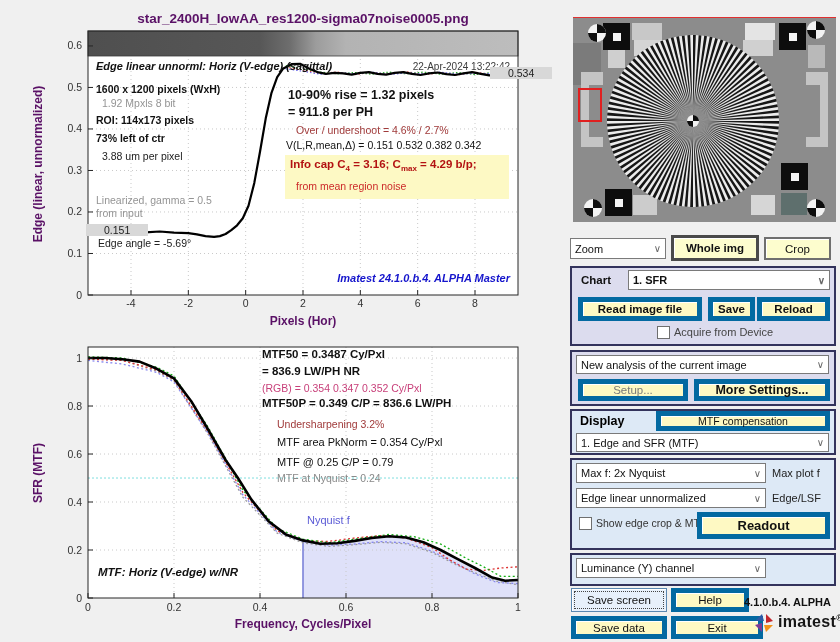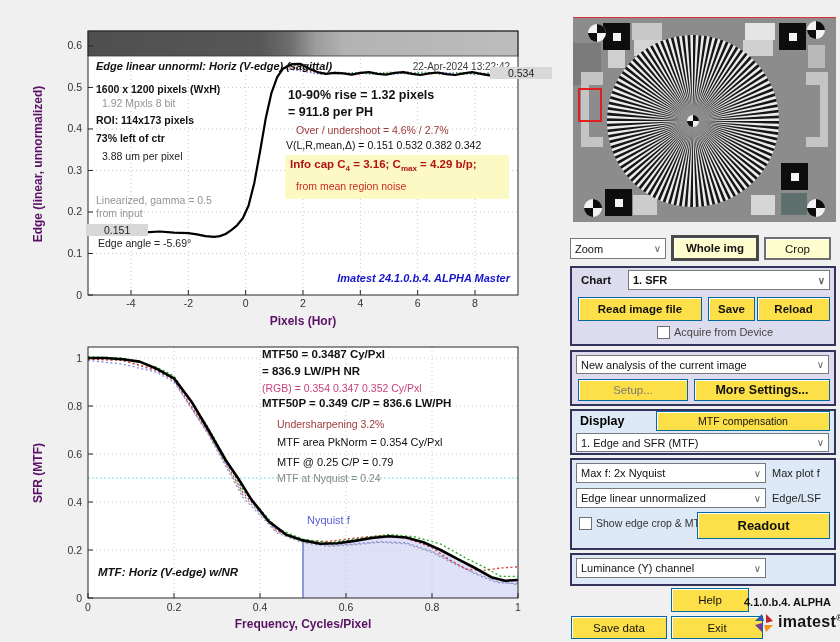--- a/index.html
+++ b/index.html
@@ -30,21 +30,21 @@
   .rgb{font-size:10.5px;color:#c8407a;}
   .n11{font-size:11px;color:#111;}
   .gray11{font-size:10.5px;color:#8a8a8a;}
   .nyq{font-size:11px;color:#5b5bd6;}
   .corner{font-weight:bold;font-style:italic;font-size:11.5px;color:#111;}
 
   
   .dd{background:#fff;border:1px solid #7a7a7a;font-size:11px;color:#111;
       display:flex;align-items:center;padding:0 4px;box-sizing:border-box;}
   .dd .arr{margin-left:auto;color:#666;font-size:10px;}
-  .btn{background:#fde047;border:1px solid #0369a1;box-shadow:inset 1px 1px 0 #ffffff;
+  .btn{background:#fef9c3;border:5px solid #0369a1;box-shadow:inset 1px 1px 0 #ffffff;
        font-size:11.5px;color:#111;display:flex;align-items:center;justify-content:center;
        box-sizing:border-box;cursor:pointer;}
   .bold{font-weight:bold;}
   .frameL{background:#dcdcee;border:2px solid #33335c;box-sizing:border-box;}
   .frameB{background:#dde9f6;border:2px solid #33335c;box-sizing:border-box;}
   .cb{width:13px;height:13px;background:#fff;border:1px solid #6f6f6f;box-sizing:border-box;}
   .cblab{font-size:11px;color:#222;}
   .ylw{background:#fdfdce;}
   .savescr{background:#e7f0fb;border:1px solid #5b87b0;outline:1px dotted #444;outline-offset:-4px;}
   .ver{font-weight:bold;font-size:11px;color:#111;}
@@ -151,20 +151,21 @@
       <line x1="88" y1="502.0152963671128" x2="93" y2="502.0152963671128" stroke="#262626"></line>
       <text x="82" y="505.5152963671128" text-anchor="end" font-size="10.5" fill="#333">0.4</text>
       <line x1="88" y1="454.02294455066925" x2="93" y2="454.02294455066925" stroke="#262626"></line>
       <text x="82" y="457.52294455066925" text-anchor="end" font-size="10.5" fill="#333">0.6</text>
       <line x1="88" y1="406.0305927342256" x2="93" y2="406.0305927342256" stroke="#262626"></line>
       <text x="82" y="409.5305927342256" text-anchor="end" font-size="10.5" fill="#333">0.8</text>
       <line x1="88" y1="358.03824091778205" x2="93" y2="358.03824091778205" stroke="#262626"></line>
       <text x="82" y="361.53824091778205" text-anchor="end" font-size="10.5" fill="#333">1</text>
     </svg>
 
+  <div class="abs ttl" style="left:88px;top:11px;width:430px">star_2400H_lowAA_res1200-sigma07noise0005.png</div>
   <div class="abs hdr" style="left:96px;top:60px">Edge linear unnorml: Horiz (V-edge) (sagittal)</div>
   <div class="abs dt" style="left:380px;top:61px;width:130px">22-Apr-2024 13:22:42</div>
   <div class="abs b10" style="left:96px;top:83px">1600 x 1200 pixels (WxH)</div>
   <div class="abs g10" style="left:102px;top:97px">1.92 Mpxls   8 bit</div>
   <div class="abs b10" style="left:96px;top:114px">ROI:  114x173 pixels</div>
   <div class="abs b10" style="left:96px;top:132px">73% left of ctr</div>
   <div class="abs n10" style="left:102px;top:150px">3.88 um per pixel</div>
   <div class="abs g10" style="left:96px;top:194px">Linearized, gamma = 0.5</div>
   <div class="abs g10" style="left:96px;top:207px">from input</div>
   <div class="abs rise" style="left:288px;top:88px">10-90% rise = 1.32 pixels</div>
@@ -393,20 +394,21 @@
   <div class="abs cb" style="left:579px;top:517px"></div>
   <div class="abs cblab" style="left:596px;top:517px;font-size:10.5px;color:#333">Show edge crop &amp; MTF</div>
   <div class="abs btn bold" style="left:697px;top:512px;width:133px;height:27px;font-size:13px">Readout</div>
 
   <div class="abs frameB" style="left:570px;top:553px;width:266px;height:33px"></div>
   <div class="abs dd" style="left:576px;top:558px;width:190px;height:20px">
     <span>Luminance (Y) channel</span>
       <span class="arr">∨</span>
   </div>
 
+  <div class="abs btn savescr" style="left:571px;top:588px;width:96px;height:24px">Save screen</div>
   <div class="abs btn" style="left:671px;top:588px;width:78px;height:24px">Help</div>
   <div class="abs ver" style="left:744px;top:596px">4.1.0.b.4. ALPHA</div>
   <div class="abs btn" style="left:571px;top:616px;width:96px;height:23px">Save data</div>
   <div class="abs btn" style="left:671px;top:616px;width:92px;height:23px">Exit</div>
   <svg class="abs" style="left:753px;top:612px" width="22" height="22" viewBox="0 0 22 22">
     <polygon points="2,9 9,2 11,9" fill="#2b5aa6"></polygon>
     <polygon points="13,2 20,9 13,11" fill="#c3272e"></polygon>
     <polygon points="20,13 13,20 11,13" fill="#f2921b"></polygon>
     <polygon points="9,20 2,13 9,11" fill="#7c3a97"></polygon>
   </svg>

